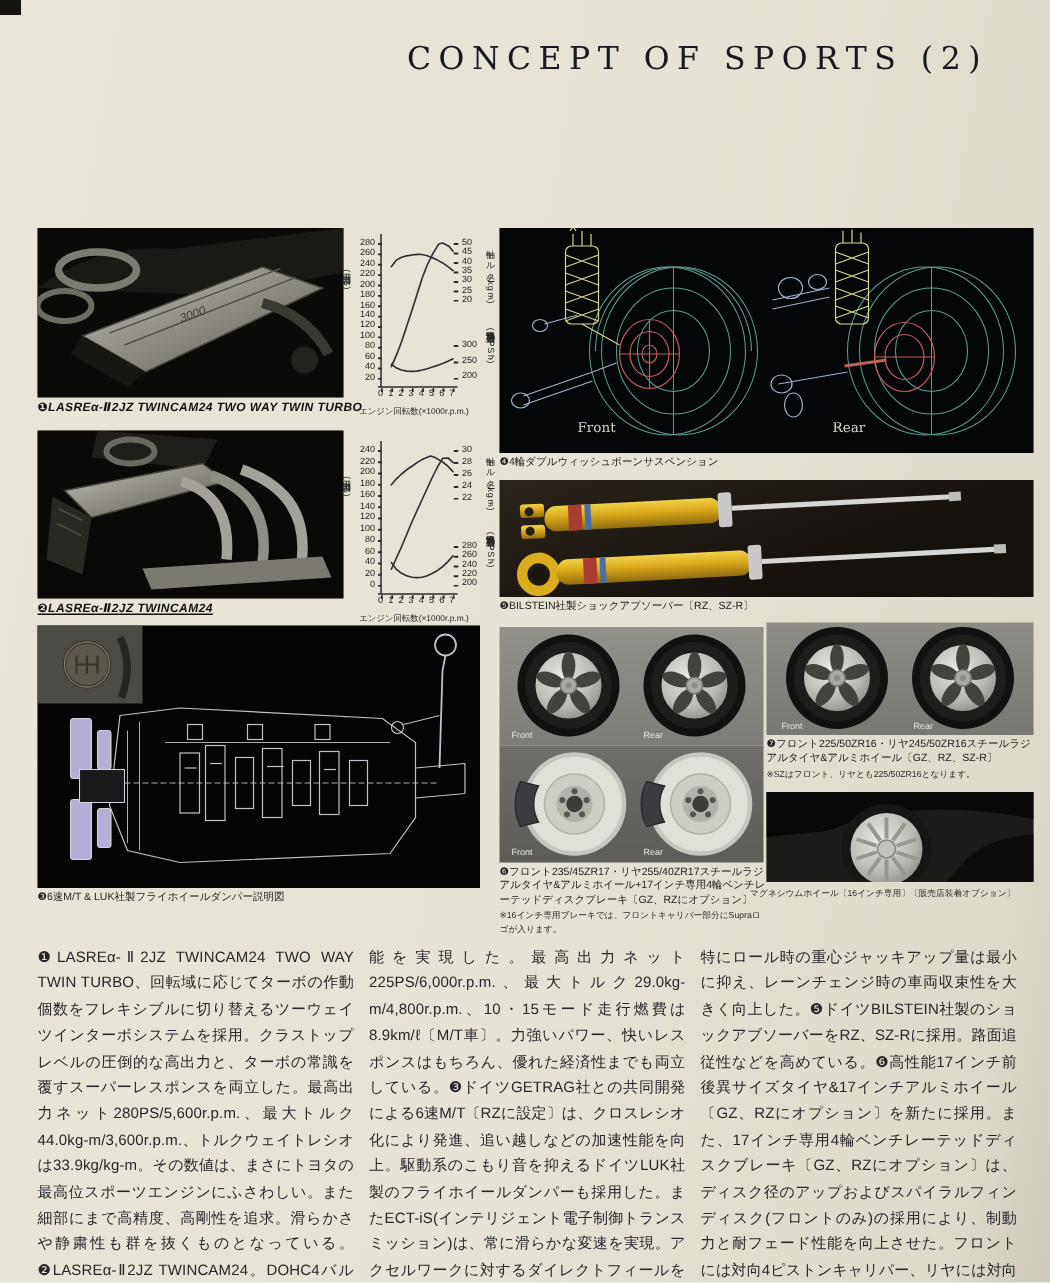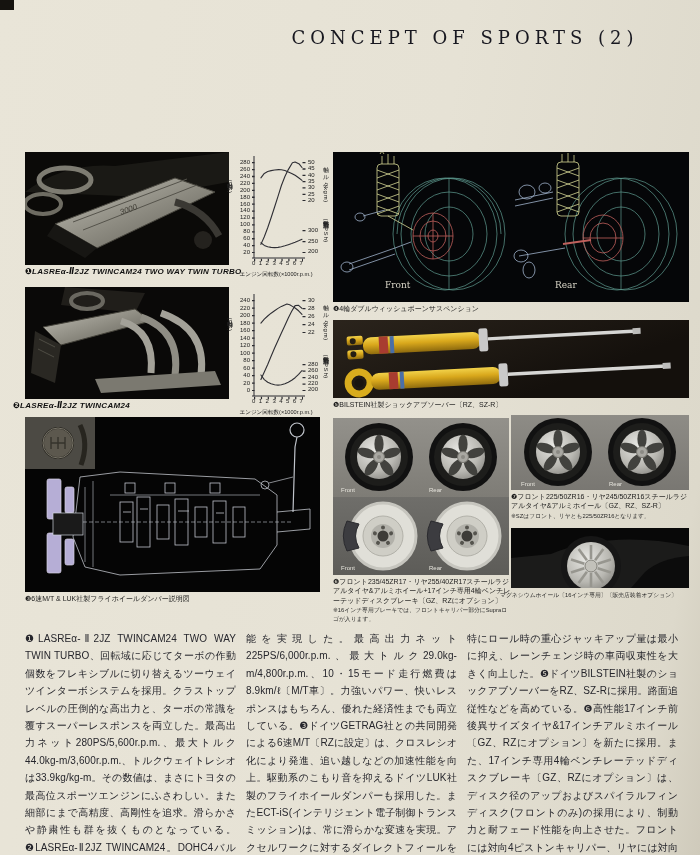--- a/index.html
+++ b/index.html
@@ -2,21 +2,21 @@
 <html><head>
 <meta charset="utf-8">
 <style>
   html,body{margin:0;padding:0;}
   body{width:700px;height:855px;position:relative;overflow:hidden;
        background:linear-gradient(100deg,#e9e5d8 0%,#e6e2d5 55%,#ddd9cb 92%,#cfcabb 100%);
        font-family:"Liberation Sans","DejaVu Sans",sans-serif;color:#23232a;}
   .abs{position:absolute;}
   .corner-mark{left:0;top:0;width:14px;height:10px;background:#15130f;}
   .page-title{left:230px;top:27px;width:470px;text-align:center;
-      font-family:"DejaVu Serif","Liberation Serif",serif;font-size:18px;letter-spacing:5px;color:#181820;}
+      font-family:"DejaVu Serif","Liberation Serif",serif;font-size:21px;letter-spacing:5px;color:#181820;}
   .photo{background:#0c0b09;overflow:hidden;}
   .cap{font-size:7px;line-height:1.35;color:#1c1c1c;}
   .cap-logo{font-size:8px;font-weight:bold;font-style:italic;letter-spacing:.3px;color:#111;}
   .cap-note{font-size:5.8px;color:#2a2a2a;margin-top:1px;}
   
   .graph{width:100px;height:150px;}
   .g-svg{position:absolute;left:26px;top:4px;width:54px;height:112px;}
   .g-ticks{position:absolute;display:flex;flex-direction:column;justify-content:space-between;
            font-size:6px;line-height:1;color:#222;}
   .g-ticks span{text-align:right;}
@@ -70,21 +70,21 @@
     <polygon points="18,40 110,22 126,34 36,58" fill="url(#silv)" stroke="#44423a" stroke-width="1"></polygon>
     <path d="M96,34 q34,10 30,52" stroke="#a3a198" stroke-width="7" fill="none"></path>
     <path d="M116,30 q40,14 34,58" stroke="#8f8d84" stroke-width="7" fill="none"></path>
     <path d="M136,26 q46,16 40,62" stroke="#a3a198" stroke-width="7" fill="none"></path>
     <path d="M70,92 L190,84 L196,98 L76,106 Z" fill="#7b7970"></path>
     <polygon points="10,44 36,58 30,96 6,86" fill="#2a2823"></polygon>
     <line x1="14" y1="52" x2="30" y2="60" stroke="#4e4c44" stroke-width="1"></line>
     <line x1="13" y1="62" x2="29" y2="70" stroke="#4e4c44" stroke-width="1"></line>
   </svg>
 </div>
-<div class="abs cap-logo" style="left:13px;top:401px;width:290px;">❷LASREα-Ⅱ2JZ TWINCAM24</div>
+<div class="abs cap-logo" style="left:25px;top:401px;width:290px;text-decoration:underline;">❷LASREα-Ⅱ2JZ TWINCAM24</div>
 
 <div class="abs graph" style="left:226px;top:150px;">
   <div class="g-ylab" style="left:-1px;top:28px;">軸出力(PS)</div>
   <div class="g-ticks tl" style="top:9px;height:96px;">
       <span>280</span>
       <span>260</span>
       <span>240</span>
       <span>220</span>
       <span>200</span>
       <span>180</span>

